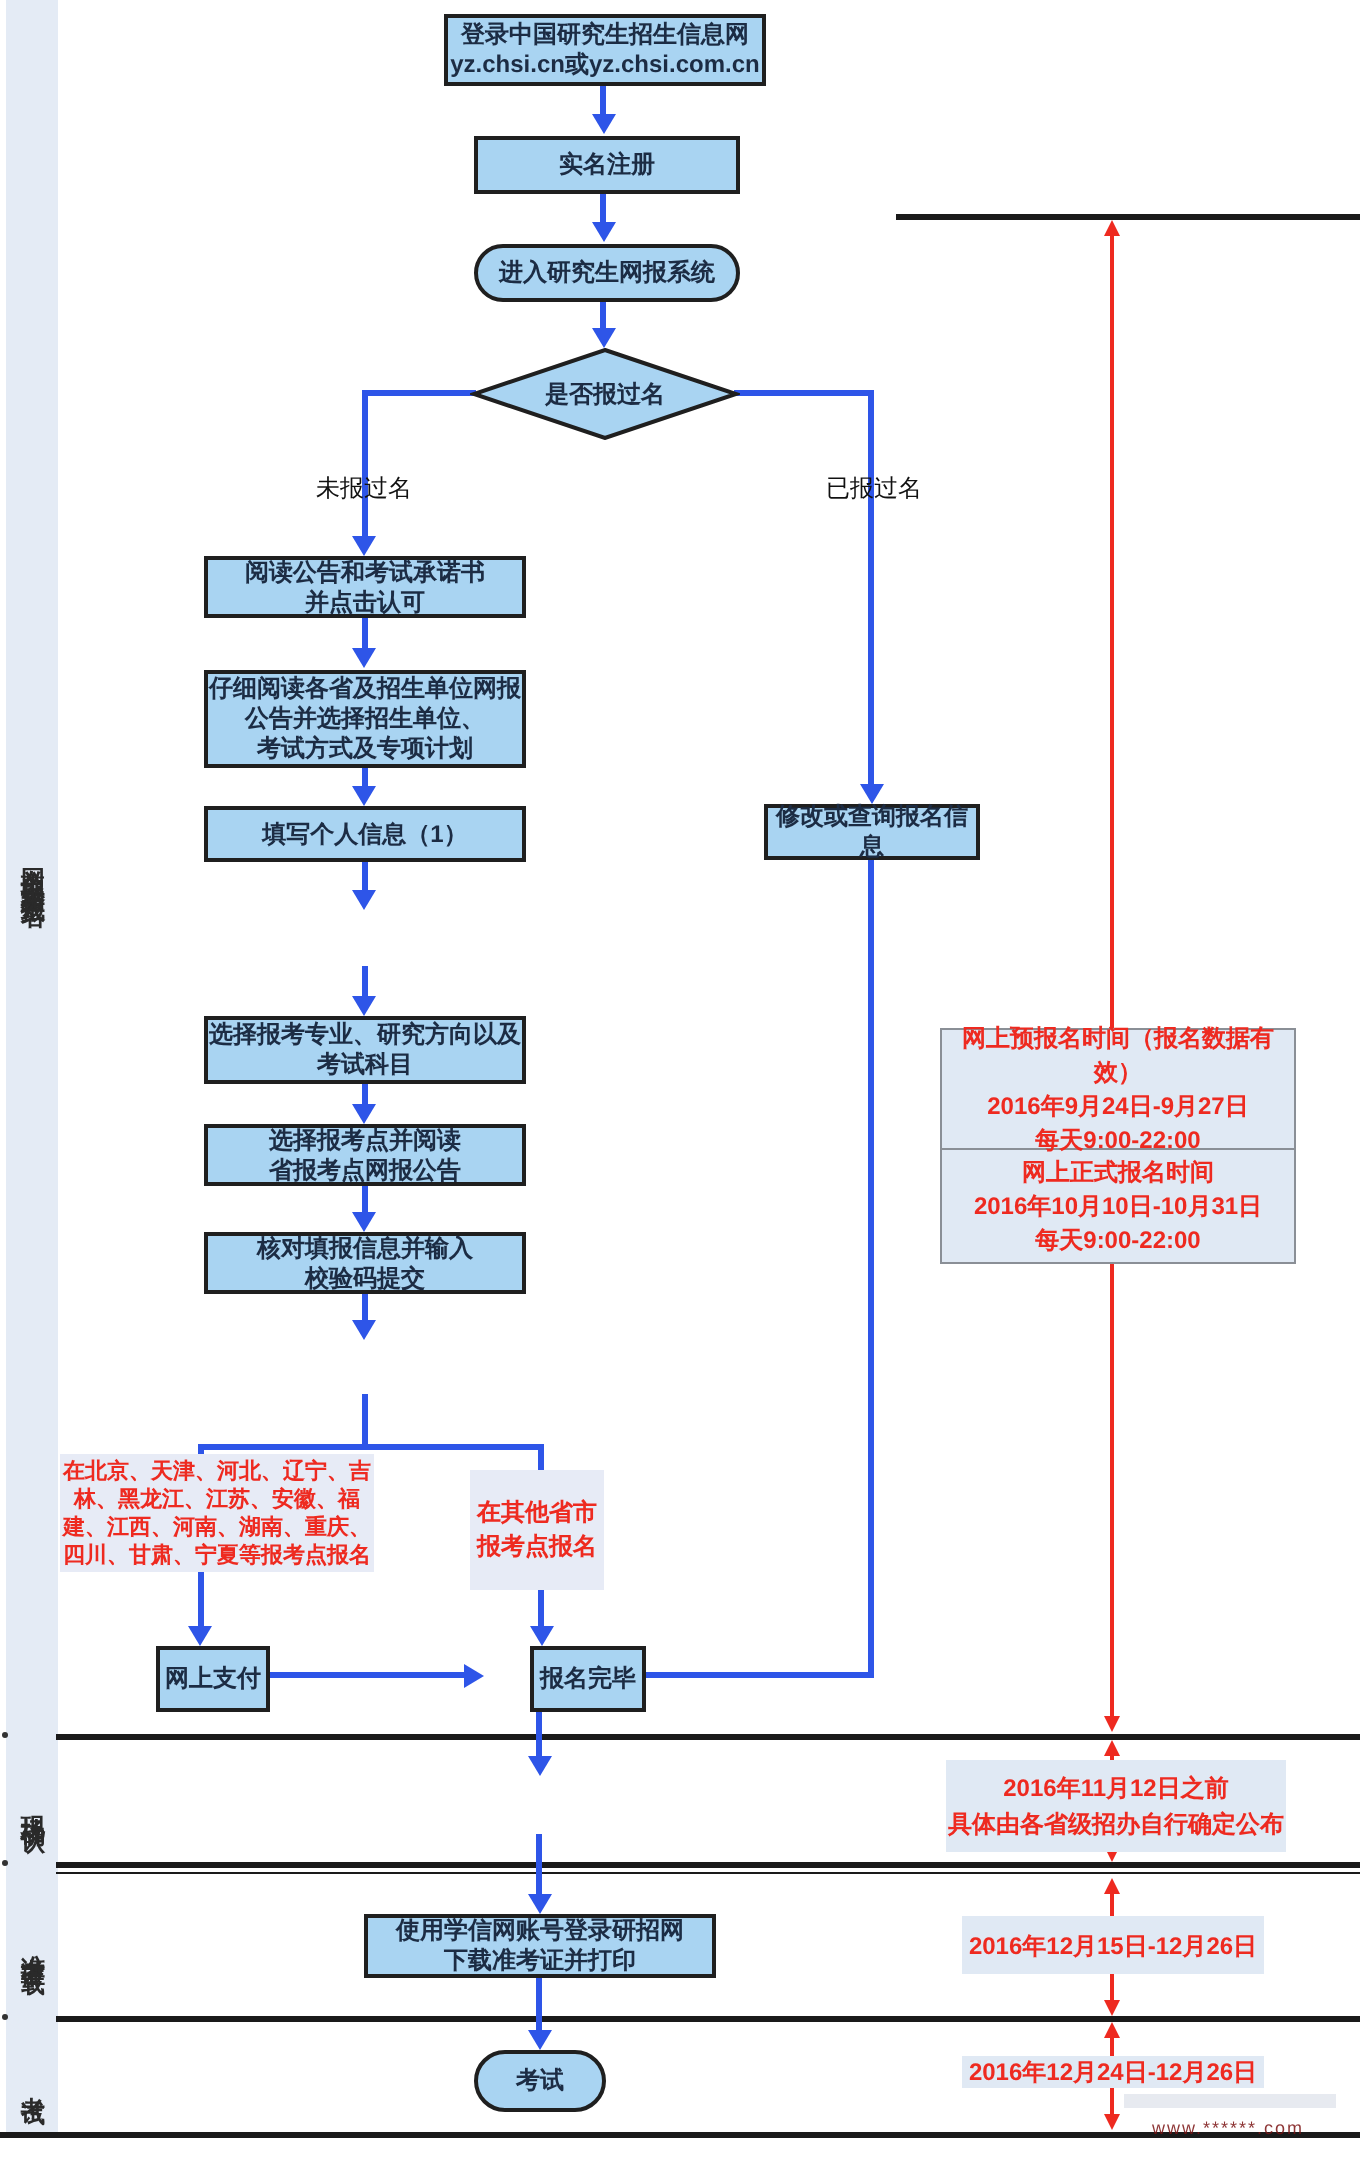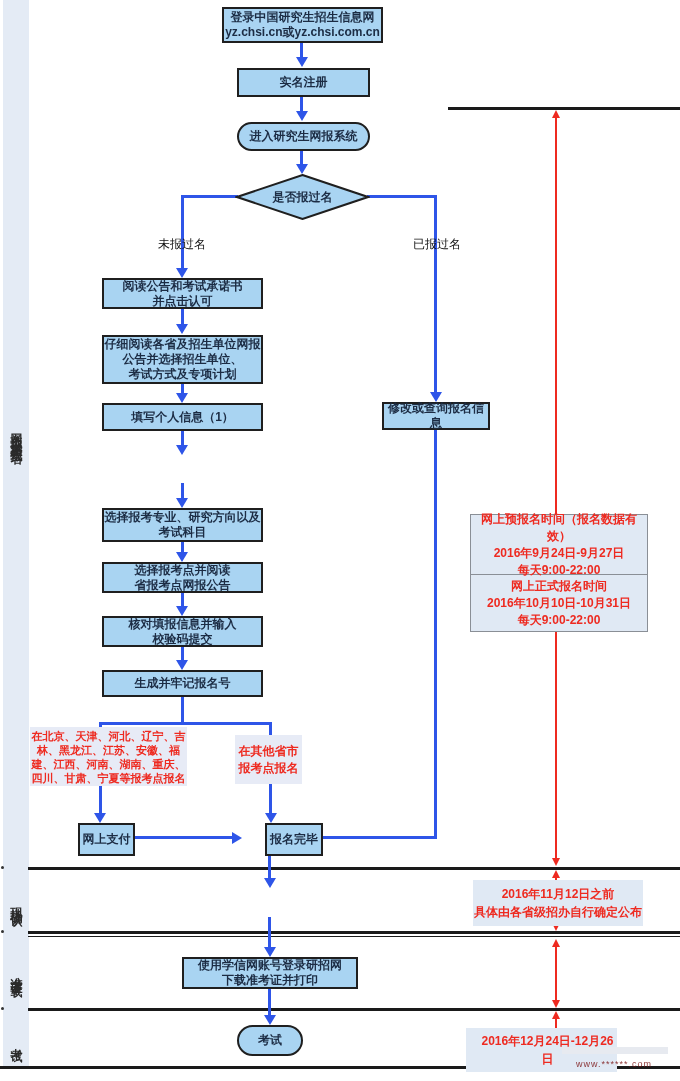--- a/index.html
+++ b/index.html
@@ -149,27 +149,26 @@
   <div class="node" style="left:102px;top:335px;width:161px;height:49px;">仔细阅读各省及招生单位网报
 公告并选择招生单位、
 考试方式及专项计划</div>
   <div class="node" style="left:102px;top:403px;width:161px;height:28px;">填写个人信息（1）</div>
   <div class="node" style="left:102px;top:508px;width:161px;height:34px;">选择报考专业、研究方向以及
 考试科目</div>
   <div class="node" style="left:102px;top:562px;width:161px;height:31px;">选择报考点并阅读
 省报考点网报公告</div>
   <div class="node" style="left:102px;top:616px;width:161px;height:31px;">核对填报信息并输入
 校验码提交</div>
-  <div class="node" style="left:102px;top:670px;width:161px;height:27px;">生成并牢记报名号</div>
 
   <div class="note" style="left:30px;top:727px;width:157px;height:59px;font-size:11px;line-height:14px;">在北京、天津、河北、辽宁、吉
 林、黑龙江、江苏、安徽、福
 建、江西、河南、湖南、重庆、
 四川、甘肃、宁夏等报考点报名</div>
-  <div class="note" style="left:235px;top:735px;width:67px;height:49px;font-size:12px;line-height:17px;">在其他省市
+  <div class="note" style="left:235px;top:735px;width:67px;height:60px;font-size:12px;line-height:17px;">在其他省市
 报考点报名</div>
 
   <div class="node" style="left:78px;top:823px;width:57px;height:33px;">网上支付</div>
   <div class="node" style="left:245px;top:823px;width:58px;height:33px;margin-left:20px;">报名完毕</div>
   <div class="node" style="left:382px;top:402px;width:108px;height:28px;">修改或查询报名信息</div>
 
   <div class="node" style="left:182px;top:957px;width:176px;height:32px;">使用学信网账号登录研招网
 下载准考证并打印</div>
   <div class="node stadium" style="left:237px;top:1025px;width:66px;height:31px;">考试</div>
 
@@ -179,18 +178,19 @@
 每天9:00-22:00</div>
     <div class="cell" style="height:56px;">网上正式报名时间
 2016年10月10日-10月31日
 每天9:00-22:00</div>
   </div>
 
   <div class="ann" style="left:473px;top:880px;width:170px;height:46px;">
     <span>2016年11月12日之前</span>
     <span class="strong">具体由各省级招办自行确定公布</span>
   </div>
-  <div class="ann" style="left:466px;top:1028px;width:151px;height:44px;padding-left:12px;">2016年12月24日-12月26日</div>
+  <div class="ann" style="left:481px;top:958px;width:151px;height:29px;">2016年12月15日-12月26日</div>
+  <div class="ann" style="left:481px;top:1028px;width:151px;height:16px;">2016年12月24日-12月26日</div>
 
   <div class="watermark-smudge" style="left:562px;top:1047px;width:106px;height:7px;"></div>
   <div class="watermark" style="left:576px;top:1059px;">www.******.com</div>
 
 </div>
 
 </body></html>

